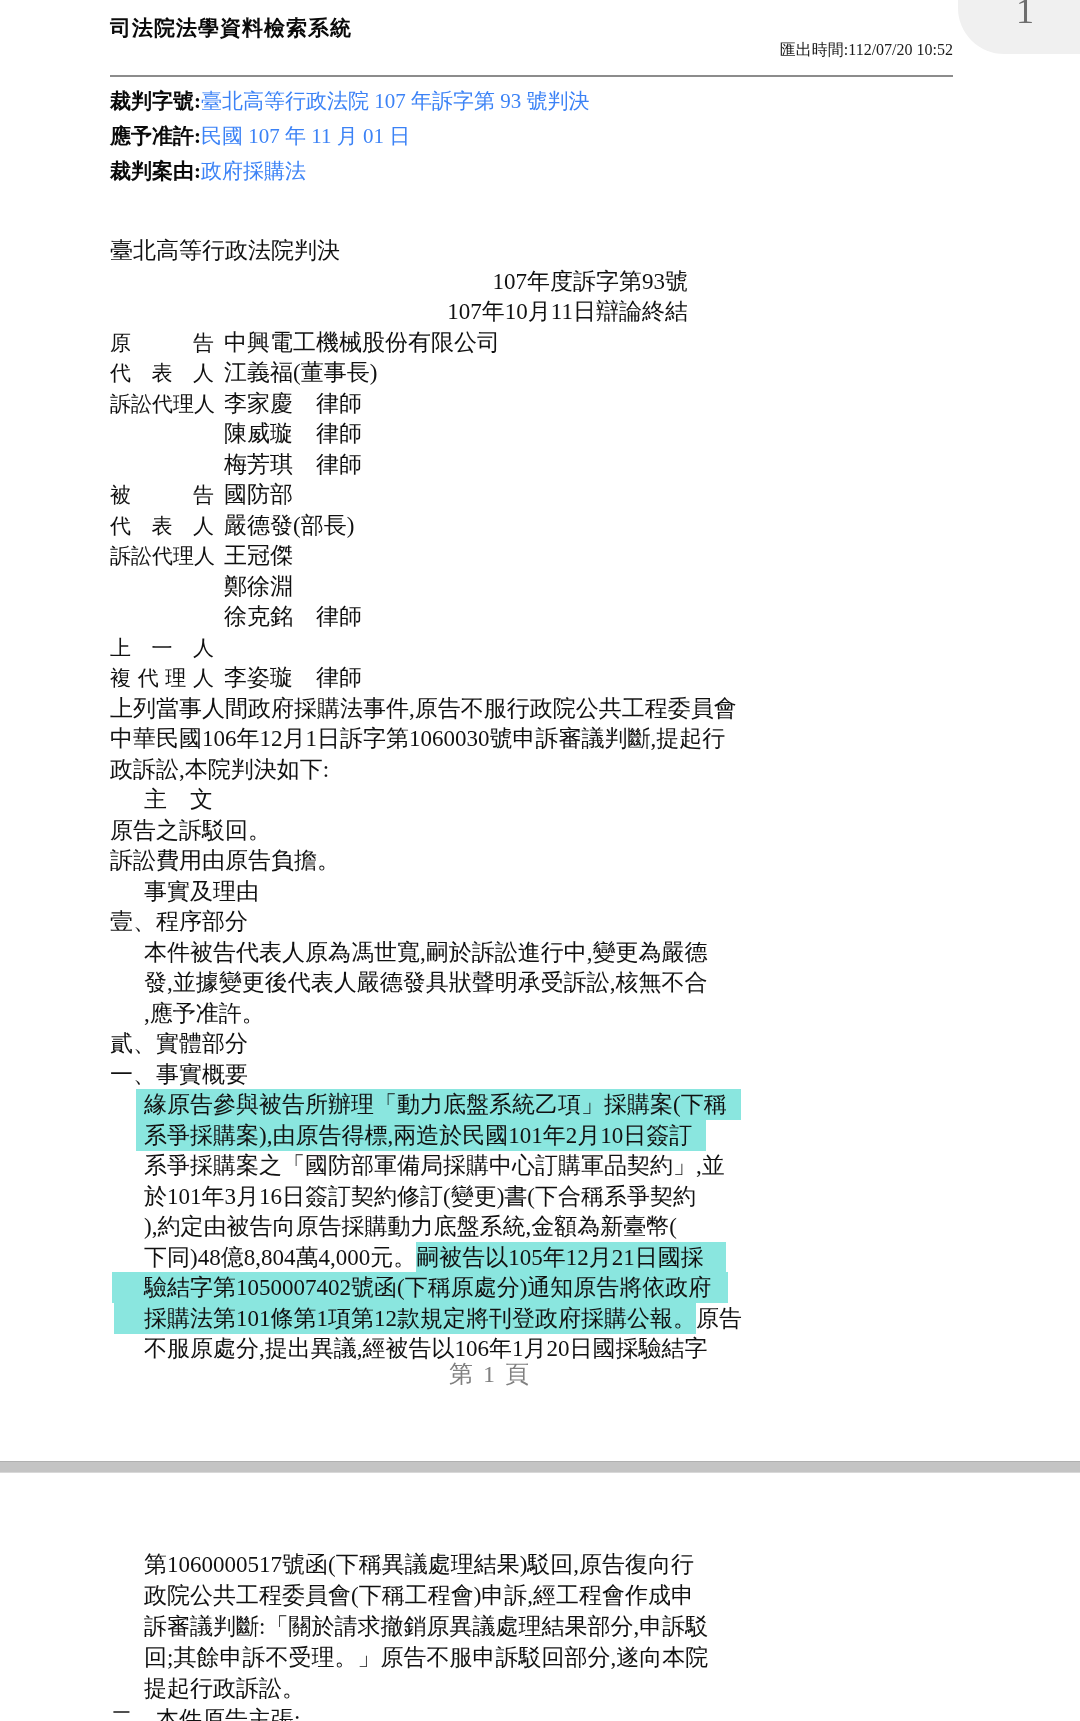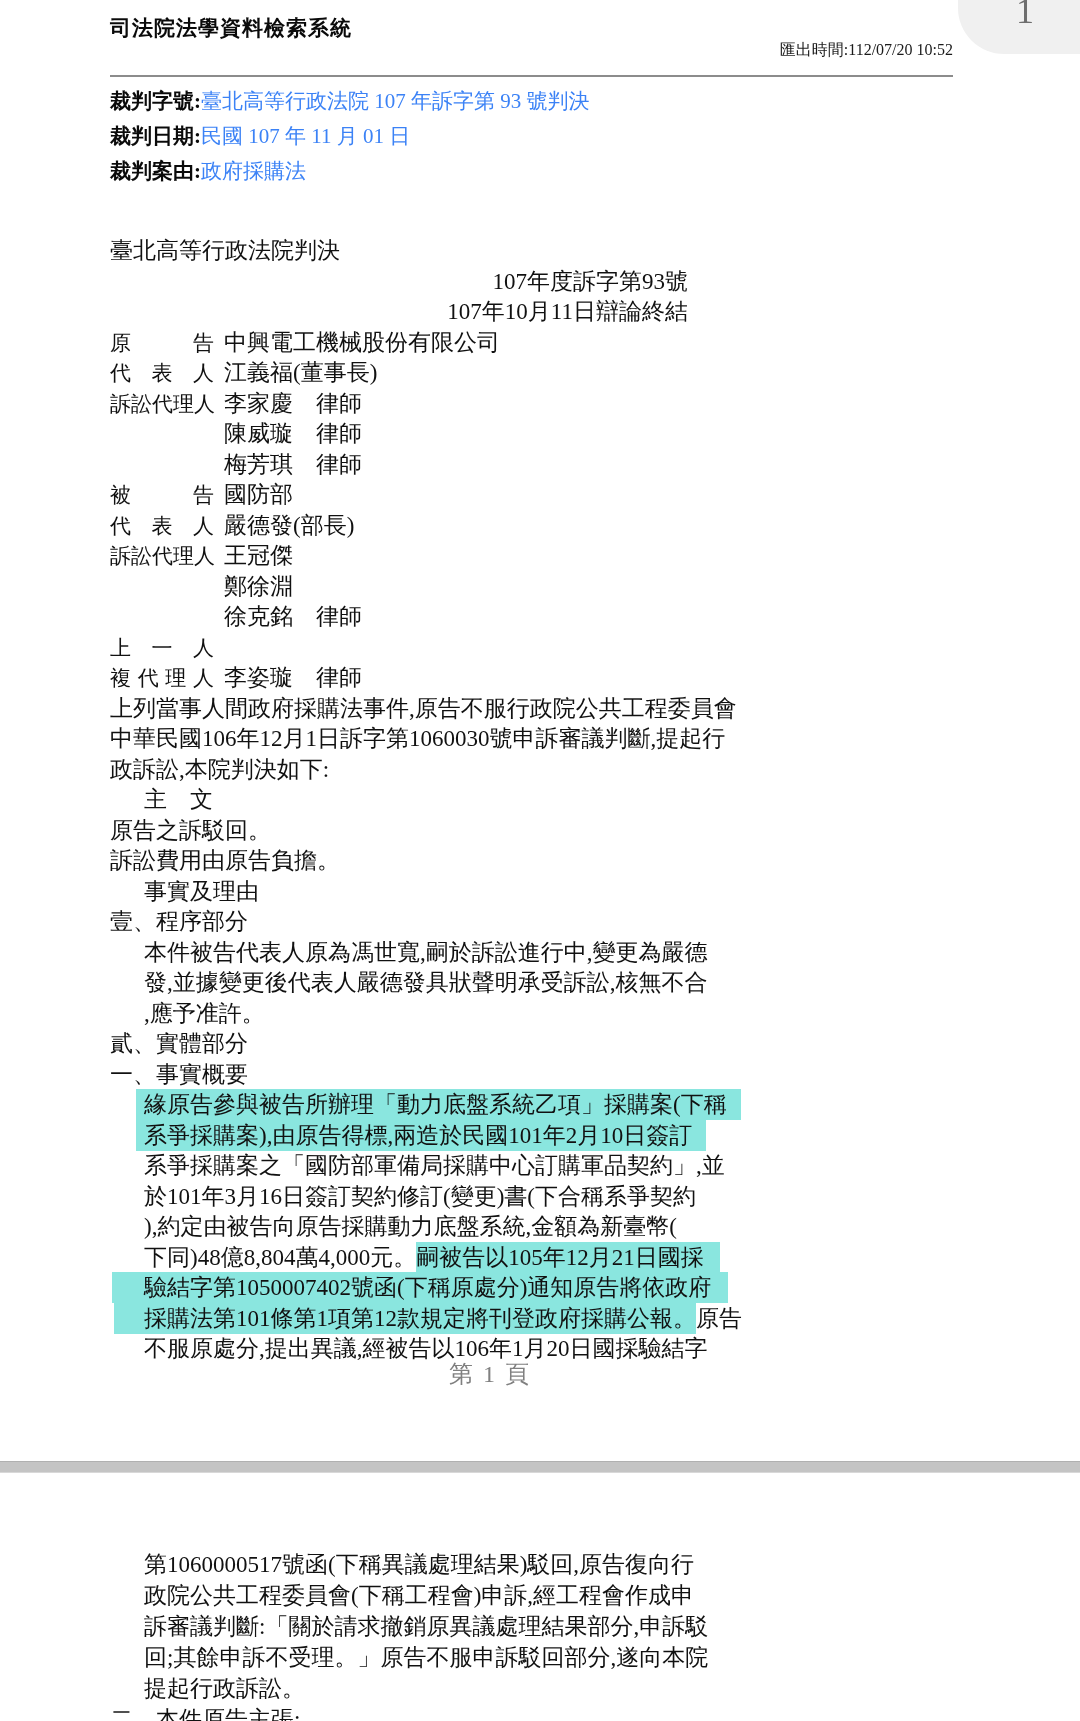--- a/index.html
+++ b/index.html
@@ -71,21 +71,21 @@
 <div class="screen">
 
   <div class="doc-title">司法院法學資料檢索系統</div>
 
   <div class="export-time"><span>匯出時間:</span><span>112/07/20 10:52</span></div>
 
   <div class="rule"></div>
 
   <div class="meta">
     <div class="meta-row"><span class="meta-label">裁判字號:</span><span class="meta-value">臺北高等行政法院 107 年訴字第 93 號判決</span></div>
-    <div class="meta-row"><span class="meta-label">裁判日期:</span><span class="meta-value">民國 107 年 11 月 01 日</span></div>
+    <div class="meta-row"><span class="meta-label">應予准許:</span><span class="meta-value">民國 107 年 11 月 01 日</span></div>
     <div class="meta-row"><span class="meta-label">裁判案由:</span><span class="meta-value">政府採購法</span></div>
   </div>
 
   <div class="body1" id="page1-rows">
       <div class="row"><span>臺北高等行政法院判決</span></div>
       <div class="row align-right"><span>107年度訴字第93號</span></div>
       <div class="row align-right"><span>107年10月11日辯論終結</span></div>
       <div class="row"><span class="p-label">
           <span>原</span>
           <span>告</span>
@@ -144,21 +144,21 @@
       <div class="row indent"><span>本件被告代表人原為馮世寬,嗣於訴訟進行中,變更為嚴德</span></div>
       <div class="row indent"><span>發,並據變更後代表人嚴德發具狀聲明承受訴訟,核無不合</span></div>
       <div class="row indent"><span>,應予准許。</span></div>
       <div class="row"><span>貳、實體部分</span></div>
       <div class="row"><span>一、事實概要</span></div>
       <div class="row indent"><span class="hl" style="padding-left: 8px; margin-left: -8px; padding-right: 14px;">緣原告參與被告所辦理「動力底盤系統乙項」採購案(下稱</span></div>
       <div class="row indent"><span class="hl" style="padding-left: 8px; margin-left: -8px; padding-right: 14px;">系爭採購案),由原告得標,兩造於民國101年2月10日簽訂</span></div>
       <div class="row indent"><span>系爭採購案之「國防部軍備局採購中心訂購軍品契約」,並</span></div>
       <div class="row indent"><span>於101年3月16日簽訂契約修訂(變更)書(下合稱系爭契約</span></div>
       <div class="row indent"><span>),約定由被告向原告採購動力底盤系統,金額為新臺幣(</span></div>
-      <div class="row indent"><span>下同)48億8,804萬4,000元。</span><span class="hl" style="padding-right: 16px;">嗣被告以105年12月21日國採</span></div>
+      <div class="row indent"><span>下同)48億8,804萬4,000元。</span><span class="hl" style="padding-right: 22px;">嗣被告以105年12月21日國採</span></div>
       <div class="row indent"><span class="hl" style="padding-left: 32px; margin-left: -32px; padding-right: 17px;">驗結字第1050007402號函(下稱原處分)通知原告將依政府</span></div>
       <div class="row indent"><span class="hl" style="padding-left: 30px; margin-left: -30px;">採購法第101條第1項第12款規定將刊登政府採購公報。</span><span>原告</span></div>
       <div class="row indent"><span>不服原處分,提出異議,經被告以106年1月20日國採驗結字</span></div>
     </div>
 
   <div class="page-footer">第 1 頁</div>
 
   <div class="page-gap"></div>
 
   <div class="body2" id="page2-rows">

